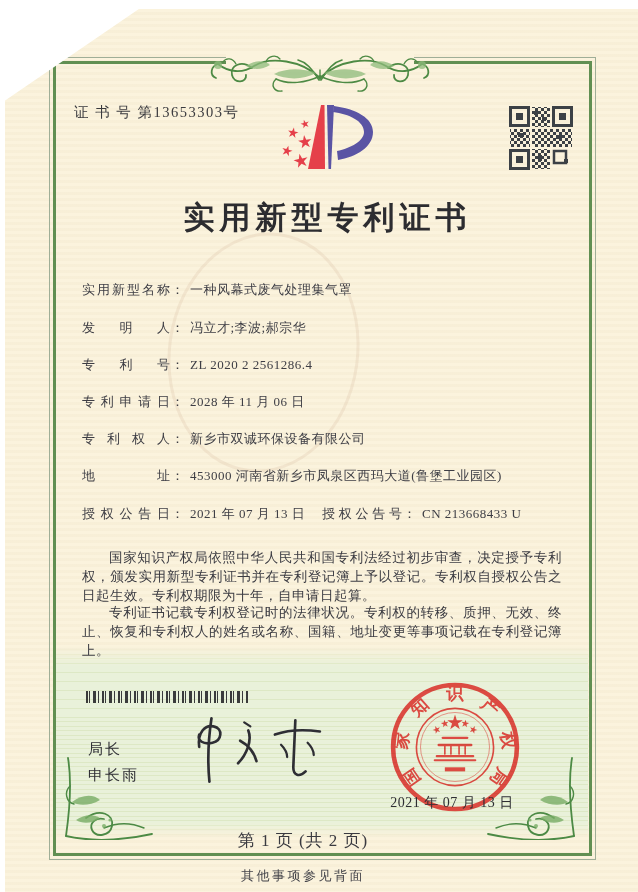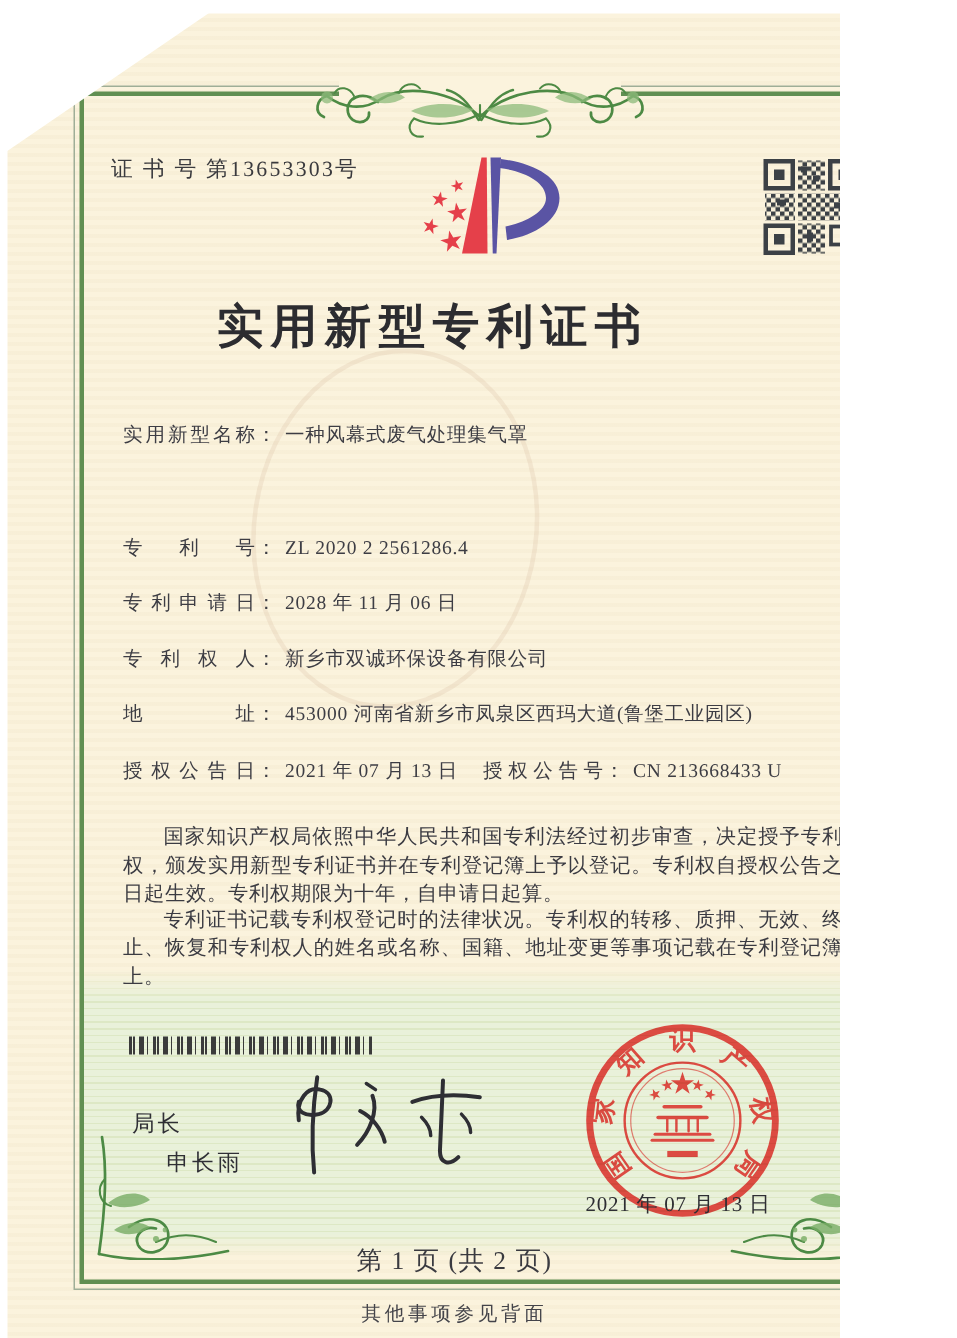--- a/index.html
+++ b/index.html
@@ -1,16 +1,16 @@
 <!DOCTYPE html>
 <html><head>
 <meta charset="utf-8">
 <style>
   html,body{margin:0;padding:0;background:#ffffff;}
-  .page{position:relative;width:560px;height:892px;overflow:hidden;
+  .page{position:relative;width:638px;height:892px;overflow:hidden;
         font-family:"Liberation Serif","DejaVu Serif",serif;background:#22c55e;}
   .abs{position:absolute;}
   .paper{position:absolute;inset:0;background:#fbf3dd;
          background-image:repeating-linear-gradient(180deg,rgba(205,185,140,0.07) 0 3px,rgba(0,0,0,0) 3px 6px);}
   .white-top{position:absolute;left:0;top:0;width:638px;height:9px;background:#ffffff;}
   .white-left{position:absolute;left:0;top:0;width:5px;height:892px;background:#ffffff;}
   .white-corner{position:absolute;left:0;top:0;width:160px;height:110px;background:#ffffff;
                 clip-path:polygon(0 0,152px 0,0 104px);}
   .frame-outer{position:absolute;left:49px;top:57px;width:545px;height:801px;border:1px solid #9fae97;}
   .frame-inner{position:absolute;inset:3px;border:3px solid #618f52;}
@@ -31,21 +31,21 @@
   .band{position:absolute;left:56px;top:646px;width:532px;height:192px;border-radius:6px;
         background:repeating-linear-gradient(180deg,#e9f1da 0 3.5px,#dde8c5 3.5px 4.5px);
         -webkit-mask:linear-gradient(180deg,transparent,#000 20px,#000 calc(100% - 16px),transparent);
         mask:linear-gradient(180deg,transparent,#000 20px,#000 calc(100% - 16px),transparent);}
   .barcode{position:absolute;left:86px;top:691px;width:162px;height:12px;
         background:repeating-linear-gradient(90deg,#3b3b3b 0 2px,transparent 2px 3px,#3b3b3b 3px 4px,
         transparent 4px 7px,#3b3b3b 7px 10px,transparent 10px 12px,#3b3b3b 12px 13px,transparent 13px 16px);}
   .officer-title{position:absolute;left:88px;top:740px;font-family:"Liberation Sans","DejaVu Sans",sans-serif;
         font-size:15px;color:#2f2f35;letter-spacing:2px;}
   .officer-name{position:absolute;left:88px;top:766px;font-family:"Liberation Sans","DejaVu Sans",sans-serif;
-        font-size:15px;color:#2f2f35;letter-spacing:2px;margin-left:23px;}
+        font-size:15px;color:#2f2f35;letter-spacing:2px;}
   .seal{position:absolute;left:388px;top:680px;width:134px;height:134px;mix-blend-mode:multiply;opacity:0.93;}
   .seal-date{position:absolute;left:390px;top:794px;width:124px;text-align:center;font-size:14px;
         color:#2e2e33;letter-spacing:0.5px;}
   .page-number{position:absolute;left:203px;top:829px;width:200px;text-align:center;font-size:17px;
         color:#3a3a40;letter-spacing:1px;}
   .footer-note{position:absolute;left:193px;top:867px;width:220px;text-align:center;font-size:13px;
         color:#44444a;letter-spacing:2.5px;}
   svg{display:block;}
 </style>
 </head>
@@ -132,20 +132,23 @@
     <rect x="24" y="24" width="40" height="18" fill="url(#qrp)"></rect>
     <rect x="2" y="24" width="20" height="18" fill="url(#qrp)"></rect>
     <rect x="24" y="44" width="18" height="20" fill="url(#qrp)"></rect>
     <rect x="46" y="46" width="12" height="12" fill="none" stroke="#3c4146" stroke-width="2.5"></rect>
   </svg>
 
   <div class="title">实用新型专利证书</div>
 
   <div class="field" style="top:281px">
     <span class="f-label">实用新型名称</span><span class="f-colon">：</span><span class="f-value">一种风幕式废气处理集气罩</span>
+  </div>
+  <div class="field" style="top:319px">
+    <span class="f-label">发明人</span><span class="f-colon">：</span><span class="f-value">冯立才;李波;郝宗华</span>
   </div>
   <div class="field" style="top:356px">
     <span class="f-label">专利号</span><span class="f-colon">：</span><span class="f-value">ZL 2020 2 2561286.4</span>
   </div>
   <div class="field" style="top:393px">
     <span class="f-label">专利申请日</span><span class="f-colon">：</span><span class="f-value">2028 年 11 月 06 日</span>
   </div>
   <div class="field" style="top:430px">
     <span class="f-label">专利权人</span><span class="f-colon">：</span><span class="f-value">新乡市双诚环保设备有限公司</span>
   </div>

